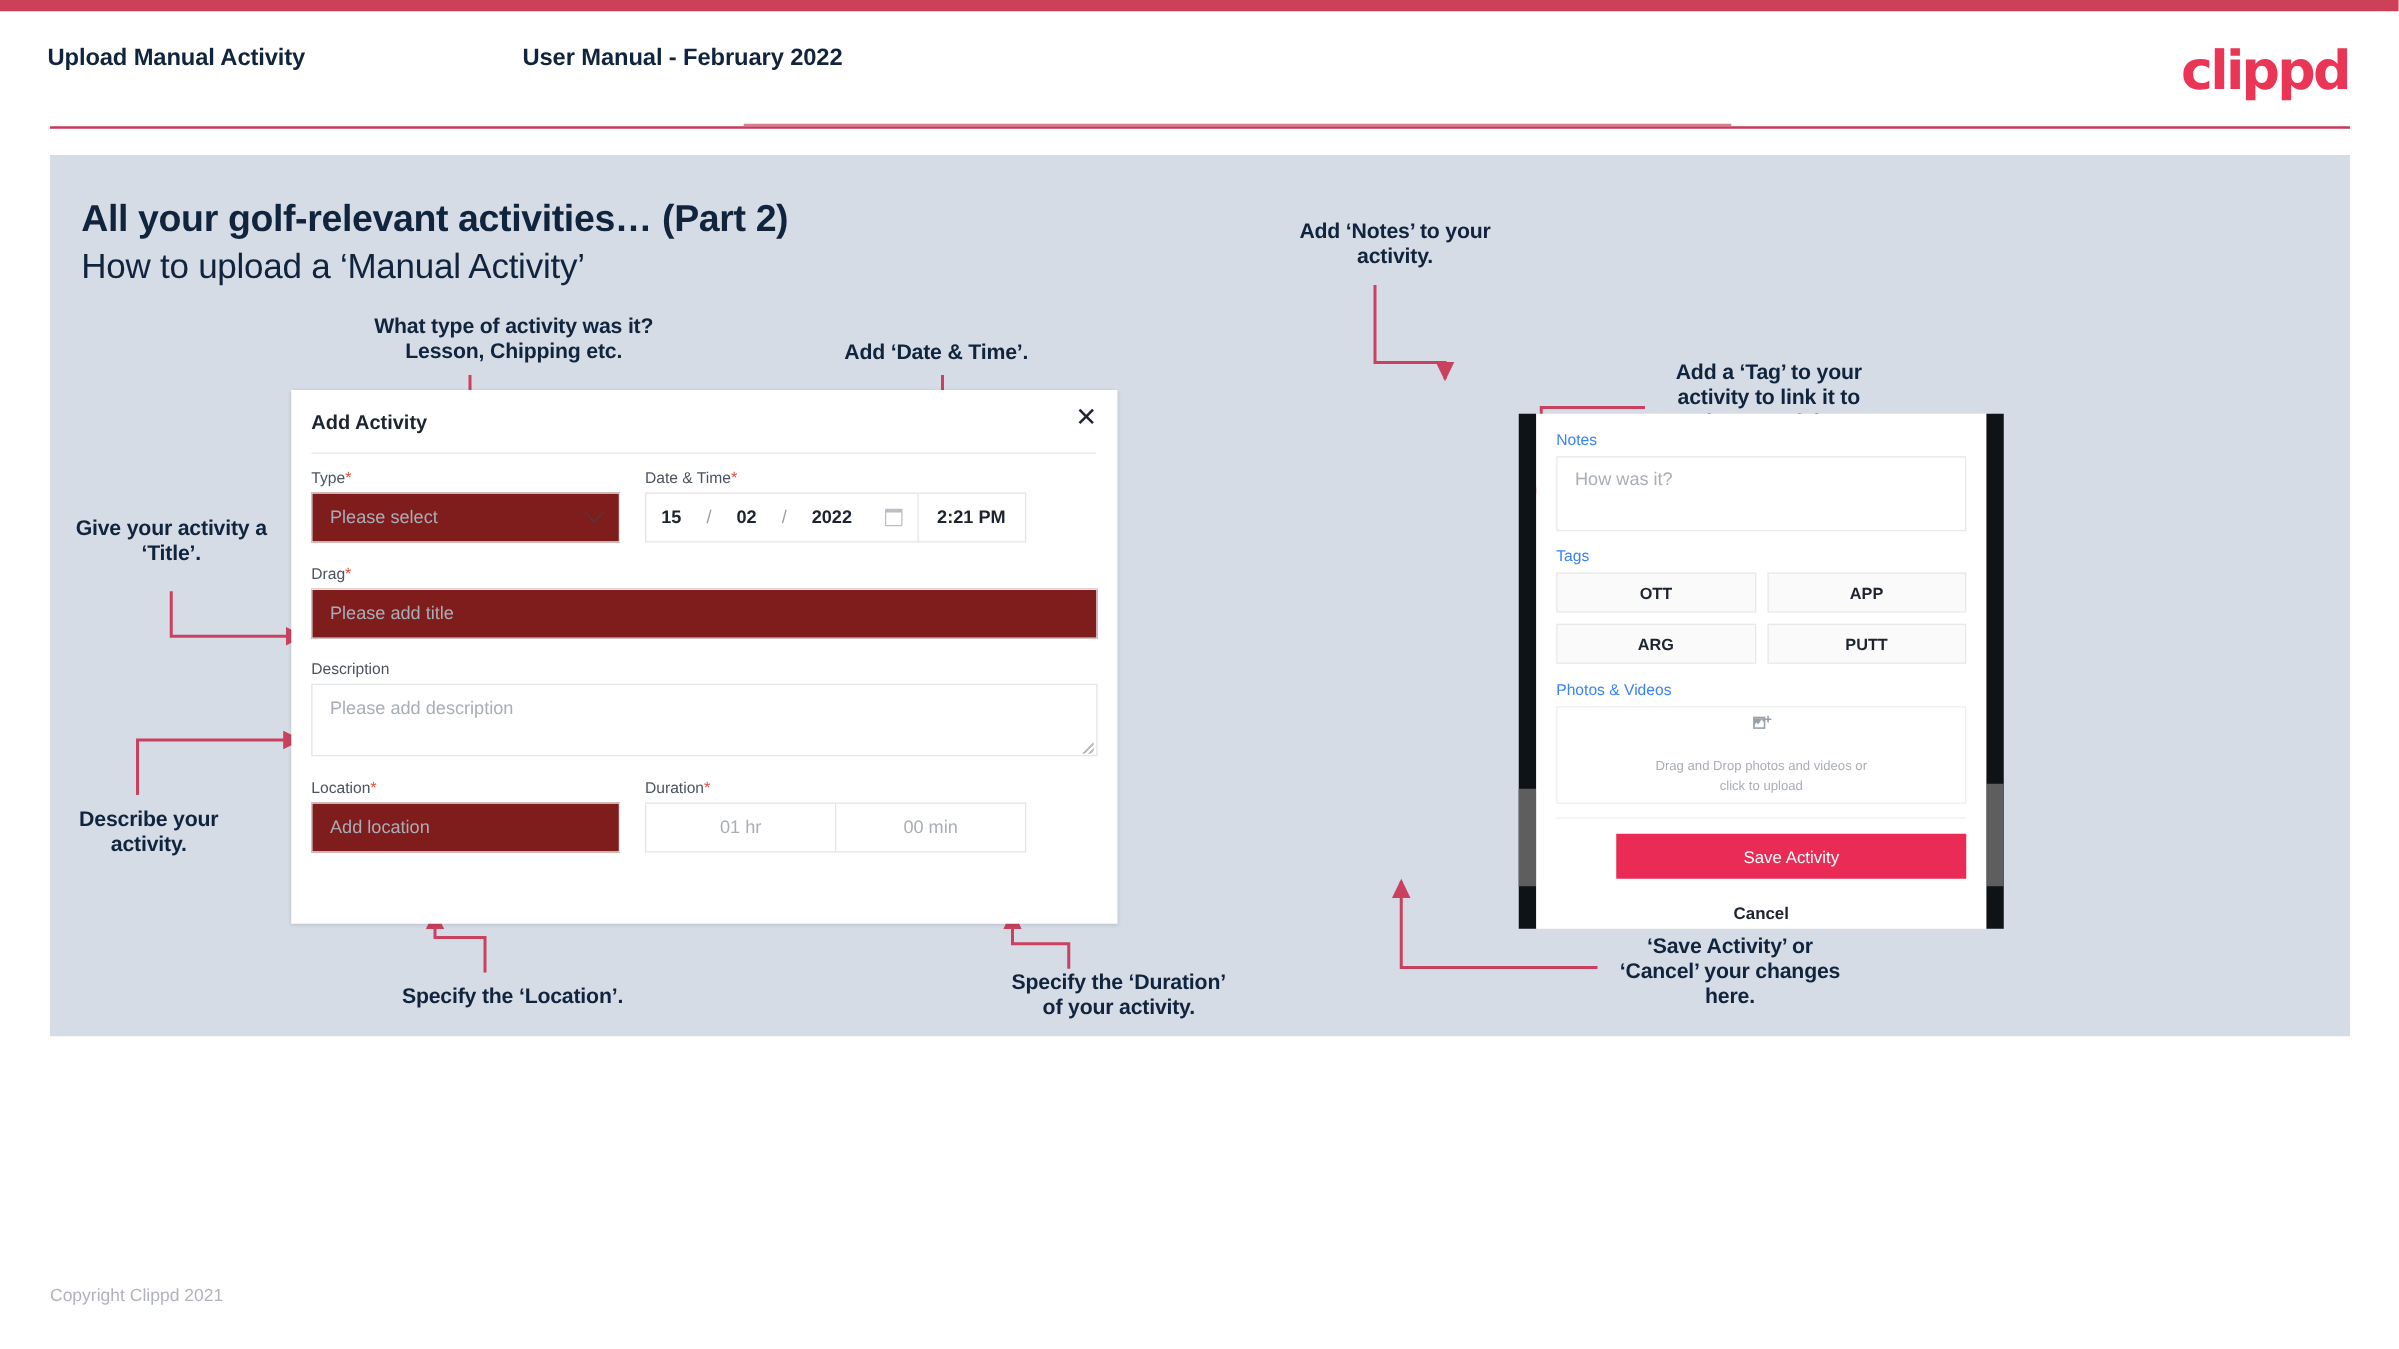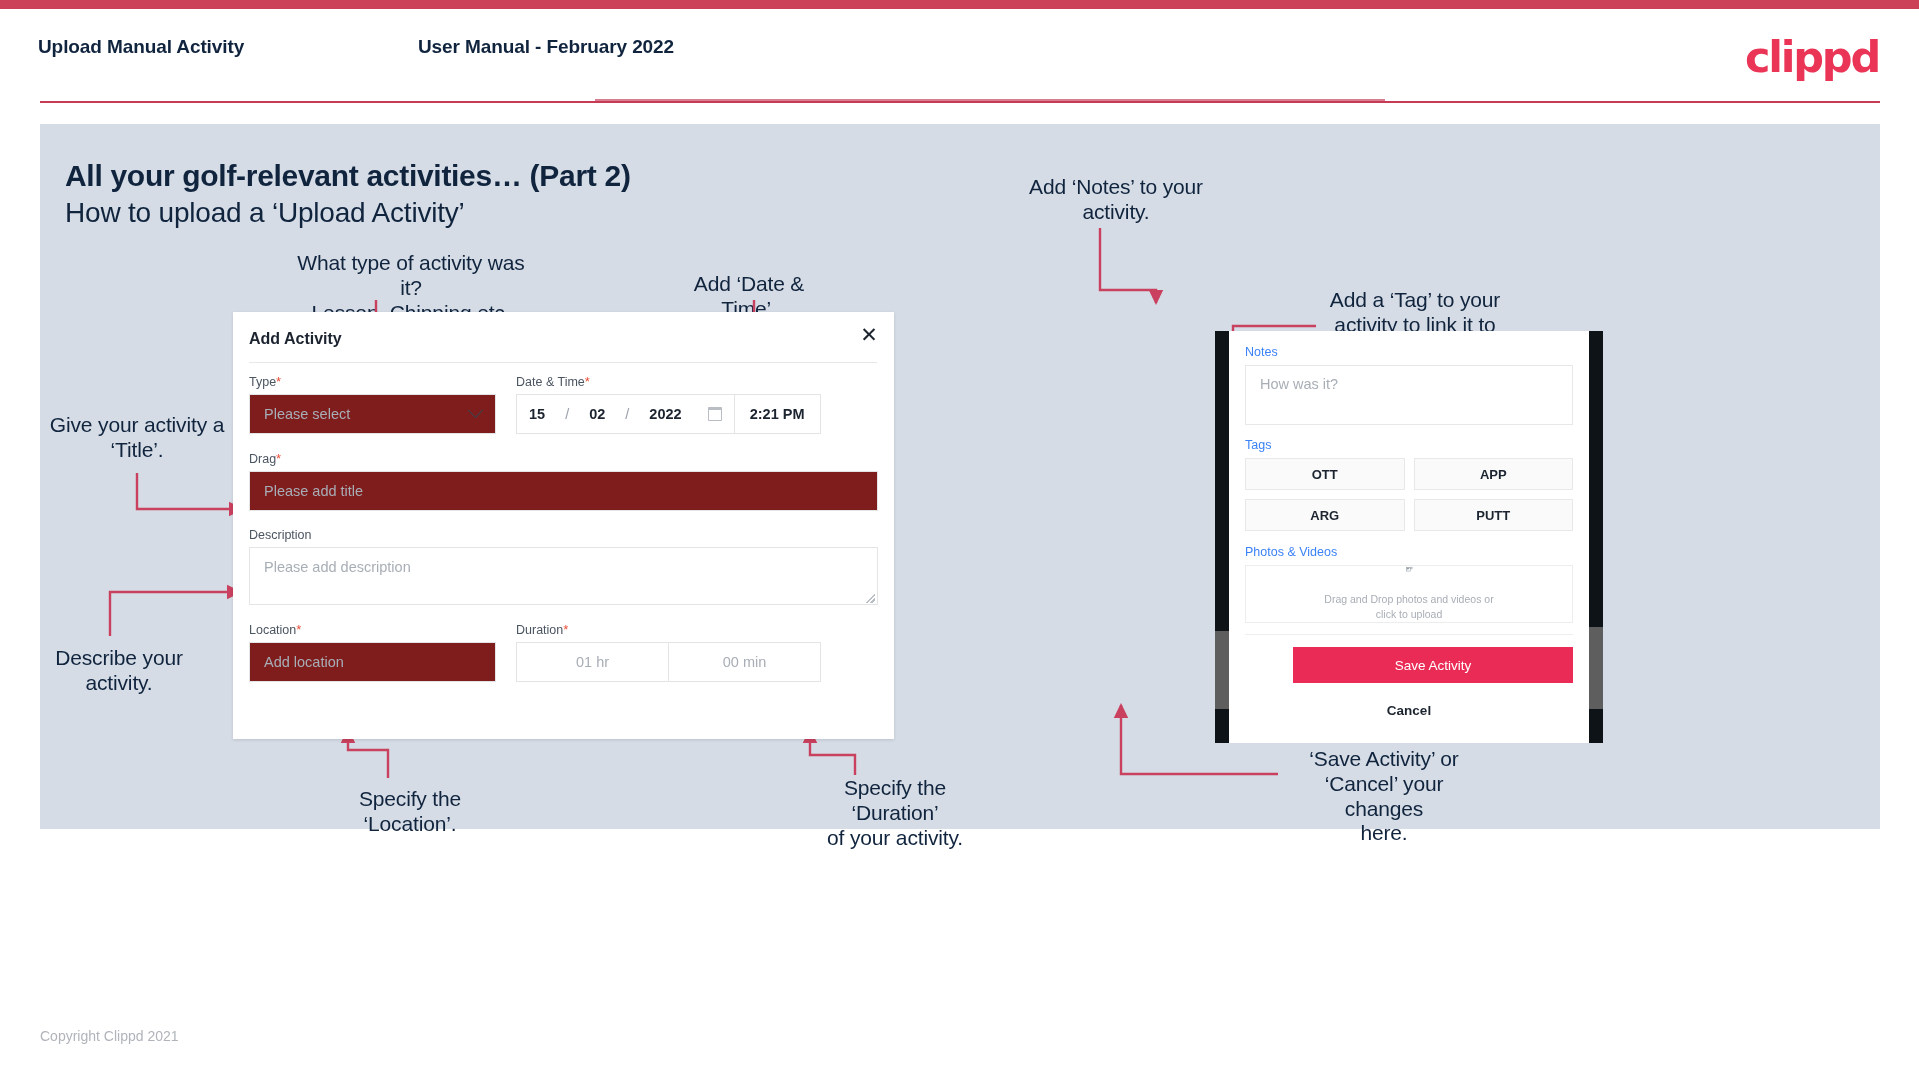--- a/index.html
+++ b/index.html
@@ -50,22 +50,22 @@
     position:absolute; left:25px; top:35px;
     font-size:30px; font-weight:700; color:#10243e; letter-spacing:-0.3px;
   }
   .slide-subtitle {
     position:absolute; left:25px; top:73px;
     font-size:28px; font-weight:400; color:#10243e; letter-spacing:-0.2px;
   }
 
   
   .anno {
-    position:absolute; color:#10243e; font-size:21px; line-height:1.18;
-    font-weight:400; letter-spacing:-0.15px;
+    position:absolute; color:#10243e; font-size:17px; line-height:1.18;
+    font-weight:700; letter-spacing:-0.15px;
   }
   .anno.ctr { text-align:center; }
   .anno.rgt { text-align:center; }
 
   
   .arrows { position:absolute; left:0; top:0; width:1919px; height:1079px; pointer-events:none; }
 
   
   .dialog {
     position:absolute; left:233px; top:312px; width:661px; height:427px;
@@ -162,21 +162,21 @@
   }
   .tag-grid {
     display:grid; grid-template-columns:1fr 1fr; gap:9px;
   }
   .tag {
     height:32px; border:1px solid #e7e8ea; background:#fafafa;
     display:flex; align-items:center; justify-content:center;
     font-size:13px; font-weight:700; color:#1c2430;
   }
   .drop {
-    height:58px; border:1px solid #eceded; display:flex;
+    height:78px; border:1px solid #eceded; display:flex;
     flex-direction:column; align-items:center; justify-content:center; gap:18px;
   }
   .drop-txt { font-size:10.5px; color:#a8aeb6; text-align:center; line-height:1.45; }
   .ph-rule { height:1px; background:#eeeeee; margin:11px 0 0 0; }
   .save-btn {
     height:36px; background:#ea2b56; color:#fff;
     display:flex; align-items:center; justify-content:center;
     font-size:13.5px; font-weight:400;margin-left:48px;
   }
   .cancel-btn {
@@ -198,21 +198,21 @@
   <div class="topbar"></div>
 
   <div class="hdr-title">Upload Manual Activity</div>
   <div class="hdr-sub">User Manual - February 2022</div>
   <div class="logo">clippd</div>
   <div class="hdr-rule"></div>
   <div class="hdr-rule2"></div>
 
   <div class="slide">
     <div class="slide-title">All your golf-relevant activities… (Part 2)</div>
-    <div class="slide-subtitle">How to upload a ‘Upload Activity’</div>
+    <div class="slide-subtitle">How to upload a ‘Manual Activity’</div>
   </div>
 
   <div class="anno ctr" style="left:288px; top:251px; width:246px;">
     <div>What type of activity was it?</div>
     <div>Lesson, Chipping etc.</div>
   </div>
 
   <div class="anno ctr" style="left:668px; top:272px; width:162px;">Add ‘Date &amp; Time’.</div>
 
   <div class="anno ctr" style="left:46px; top:413px; width:182px;">

